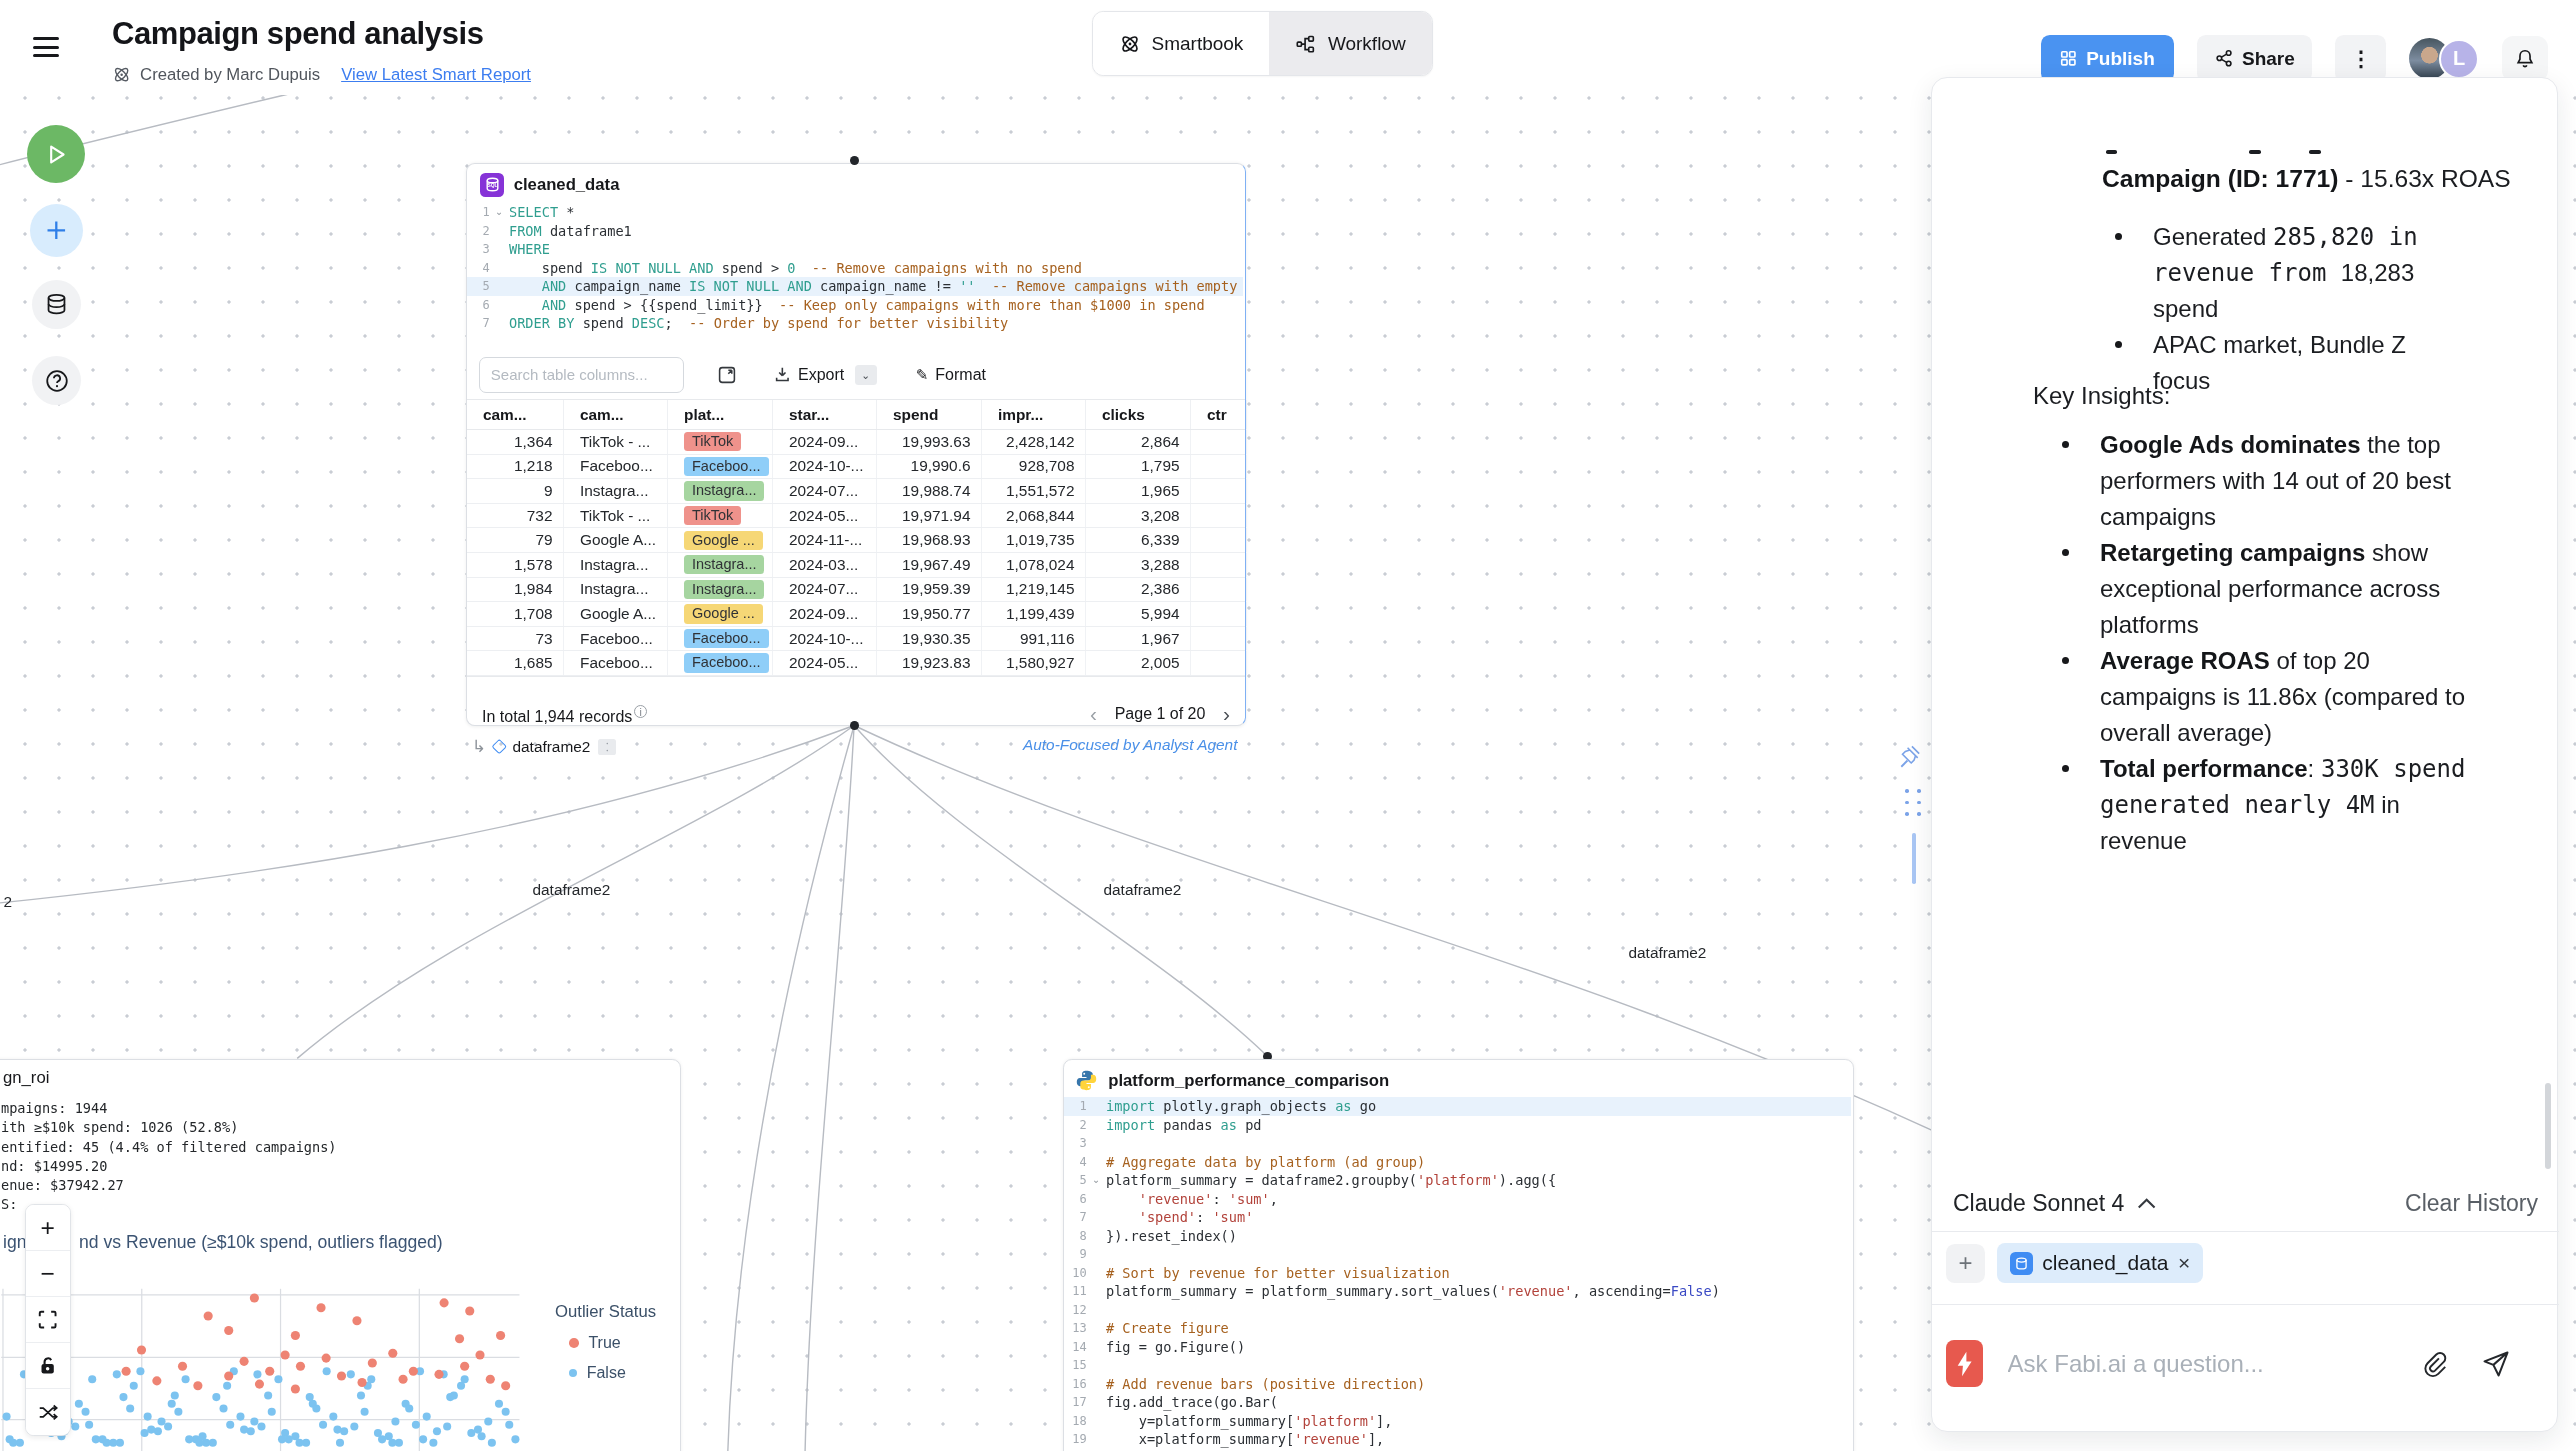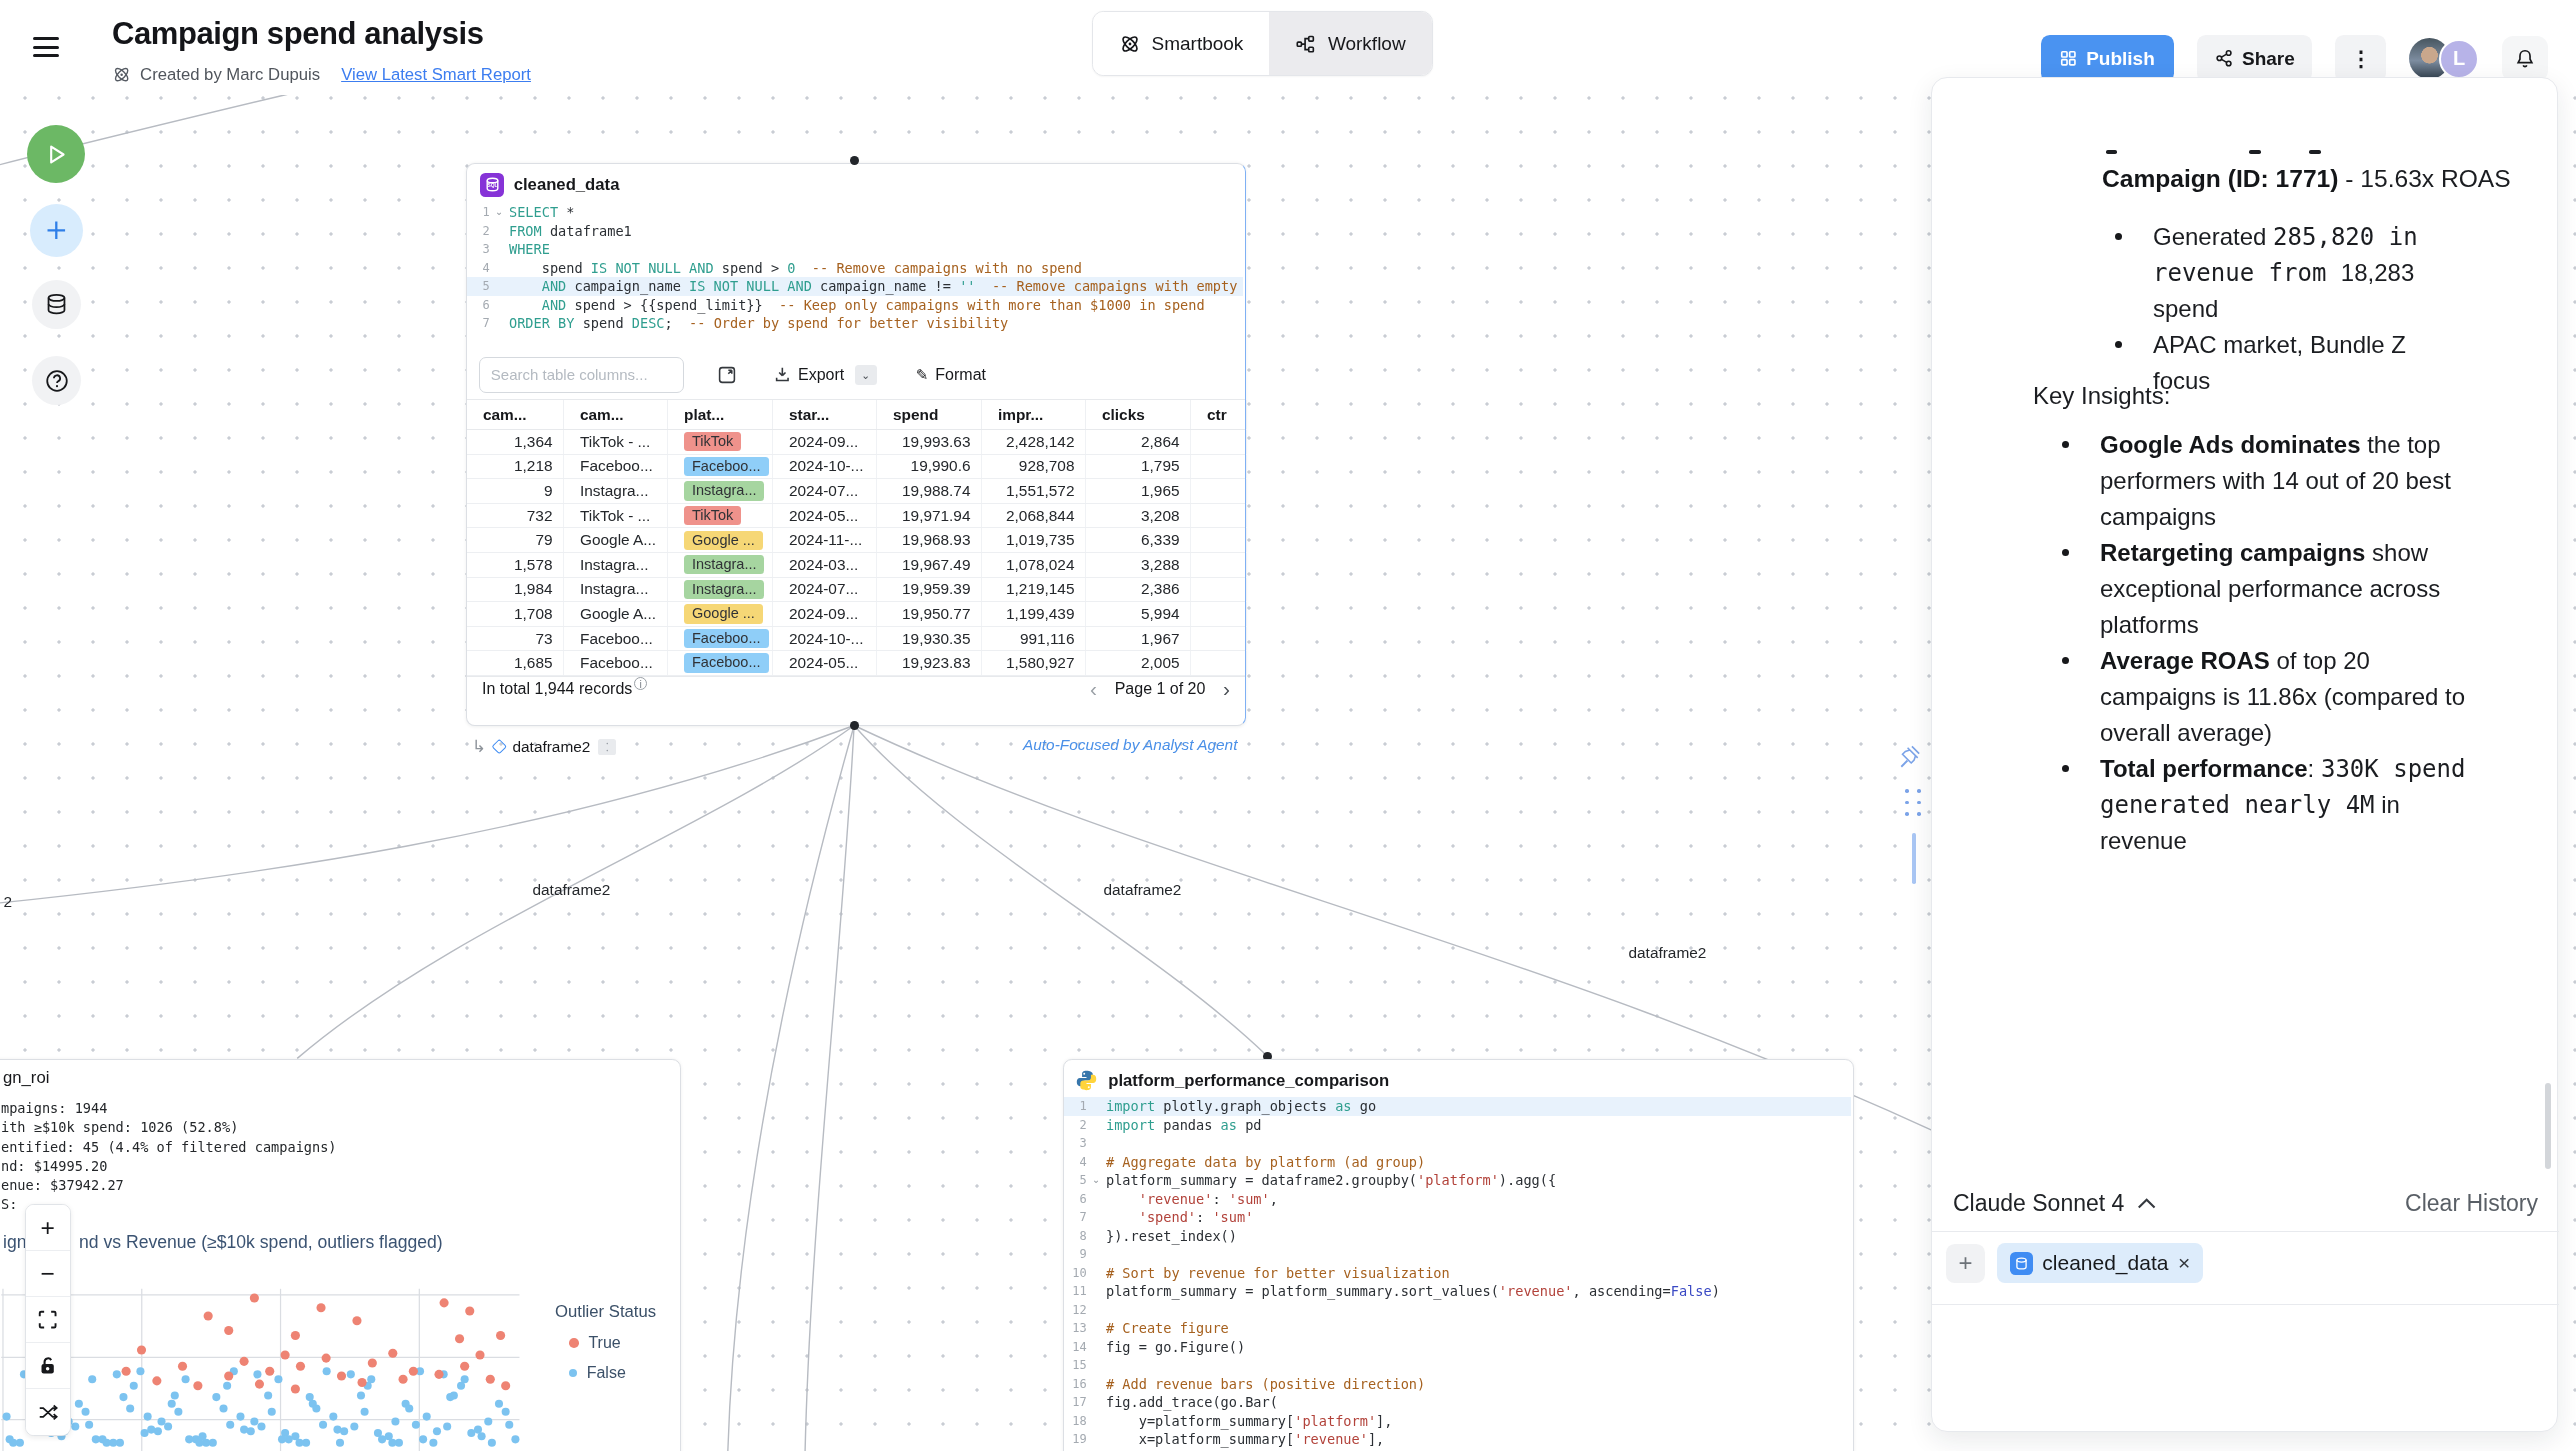--- a/index.html
+++ b/index.html
@@ -48,21 +48,21 @@
   .tb-item{display:flex;align-items:center;gap:7px;font-size:16px;color:#17181b;cursor:pointer}
   .chev-box{width:22px;height:20px;background:#e9ebee;border-radius:3.5px;display:flex;align-items:center;justify-content:center;font-size:10.5px;color:#4a4f55;margin-left:3.5px}
   .rtable{position:absolute;left:0;top:235px;width:778px;font-size:15.4px}
   .tgrid{display:grid;grid-template-columns:97px 104px 105px 104px 105px 104px 105px 56px}
   .thead{height:31px;border-top:0.9px solid #e7e9ec;border-bottom:0.9px solid #e7e9ec;font-weight:700}
   .th{display:flex;align-items:center;padding-left:16px;border-right:0.9px solid #eef0f3}
   .trow{height:24.6px;border-bottom:0.9px solid #edeff2}
   .td{display:flex;align-items:center;padding:0 8.8px 0 16px;border-right:0.9px solid #f0f2f5;overflow:hidden;color:#24272b}
   .td.right{justify-content:flex-end;padding-right:10.5px}
   .badge{padding:0 8px;height:19.3px;line-height:19.3px;border-radius:3.5px;font-size:14.5px;color:#303236;white-space:nowrap}
-  .tfoot{position:absolute;left:0;top:512px;width:778px;height:50px;border-top:0.9px solid #e7e9ec;display:flex;align-items:flex-start;justify-content:space-between;padding:0 15px;font-size:16px}
+  .tfoot{position:absolute;left:0;top:512px;width:778px;height:50px;border-top:0.9px solid #e7e9ec;display:flex;align-items:flex-end;justify-content:space-between;padding:0 15px;font-size:16px}
   .info-sup{font-size:10.5px;color:#7d838a;vertical-align:super;border:0.9px solid #9aa0a6;border-radius:50%;width:13px;height:13px;display:inline-flex;align-items:center;justify-content:center;margin-left:1.8px}
   .pag{display:flex;align-items:center;gap:17.6px}
   .pag .chv{color:#9aa0a6;font-size:21px;cursor:pointer}
   
   .below-row{position:absolute;left:472px;top:736px;display:flex;align-items:center;gap:8px;font-size:15.4px;color:#17181b}
   .diamond{width:10.5px;height:10.5px;border:1.8px solid #3f8cf3;border-radius:2.2px;transform:rotate(45deg)}
   .mini-badge{width:17.6px;height:16px;background:#e9ebee;border-radius:2.6px;color:#8d939a;font-size:11.4px;display:flex;align-items:center;justify-content:center}
   .auto-focus{position:absolute;left:1023px;top:736px;font-style:italic;font-size:15.4px;color:#4a90e8}
   
   .roi-title{position:absolute;left:274px;top:8px;font-size:16.7px;font-weight:400}
@@ -726,14 +726,32 @@
             <ellipse cx="8.5" cy="4" rx="6" ry="2.6" fill="none" stroke="#fff" stroke-width="1.7"></ellipse>
             <path d="M2.5 4 v9 a6 2.6 0 0 0 12 0 v-9" fill="none" stroke="#fff" stroke-width="1.7"></path>
           </svg>
       </span>
       <span>cleaned_data</span>
       <span class="chip-x">×</span>
     </span>
   </div>
   <div class="pdiv" style="top:1226px"></div>
 
+  <div class="input-row">
+    <span class="fabi-logo">
+      <svg width="19.3" height="26" viewBox="0 0 22 30">
+          <path d="M13 1 L3 17 h6 L8 29 L19 12 h-6 Z" fill="#fff"></path>
+        </svg>
+    </span>
+    <input class="chat-input" placeholder="Ask Fabi.ai a question..." style="">
+    <button class="icon-btn" style="margin-left:35px">
+      <svg width="28" height="28" viewBox="0 0 32 32" fill="none" stroke="#24272b" stroke-width="2.2">
+          <path d="M20.5 9.5 l-9.3 9.3 a3.4 3.4 0 0 0 4.8 4.8 l10-10 a6 6 0 0 0-8.5-8.5 l-10 10 a8.6 8.6 0 0 0 12.2 12.2 l8-8"></path>
+        </svg>
+    </button>
+    <button class="icon-btn" style="margin-left:32px">
+      <svg width="30" height="30" viewBox="0 0 34 34" fill="none" stroke="#24272b" stroke-width="2.3" stroke-linejoin="round">
+          <path d="M30 4 L4 14 L14 18 Z M30 4 L20 30 L14 18 M30 4 L14 18"></path>
+        </svg>
+    </button>
+  </div>
 </aside>
 
 
 </body></html>

